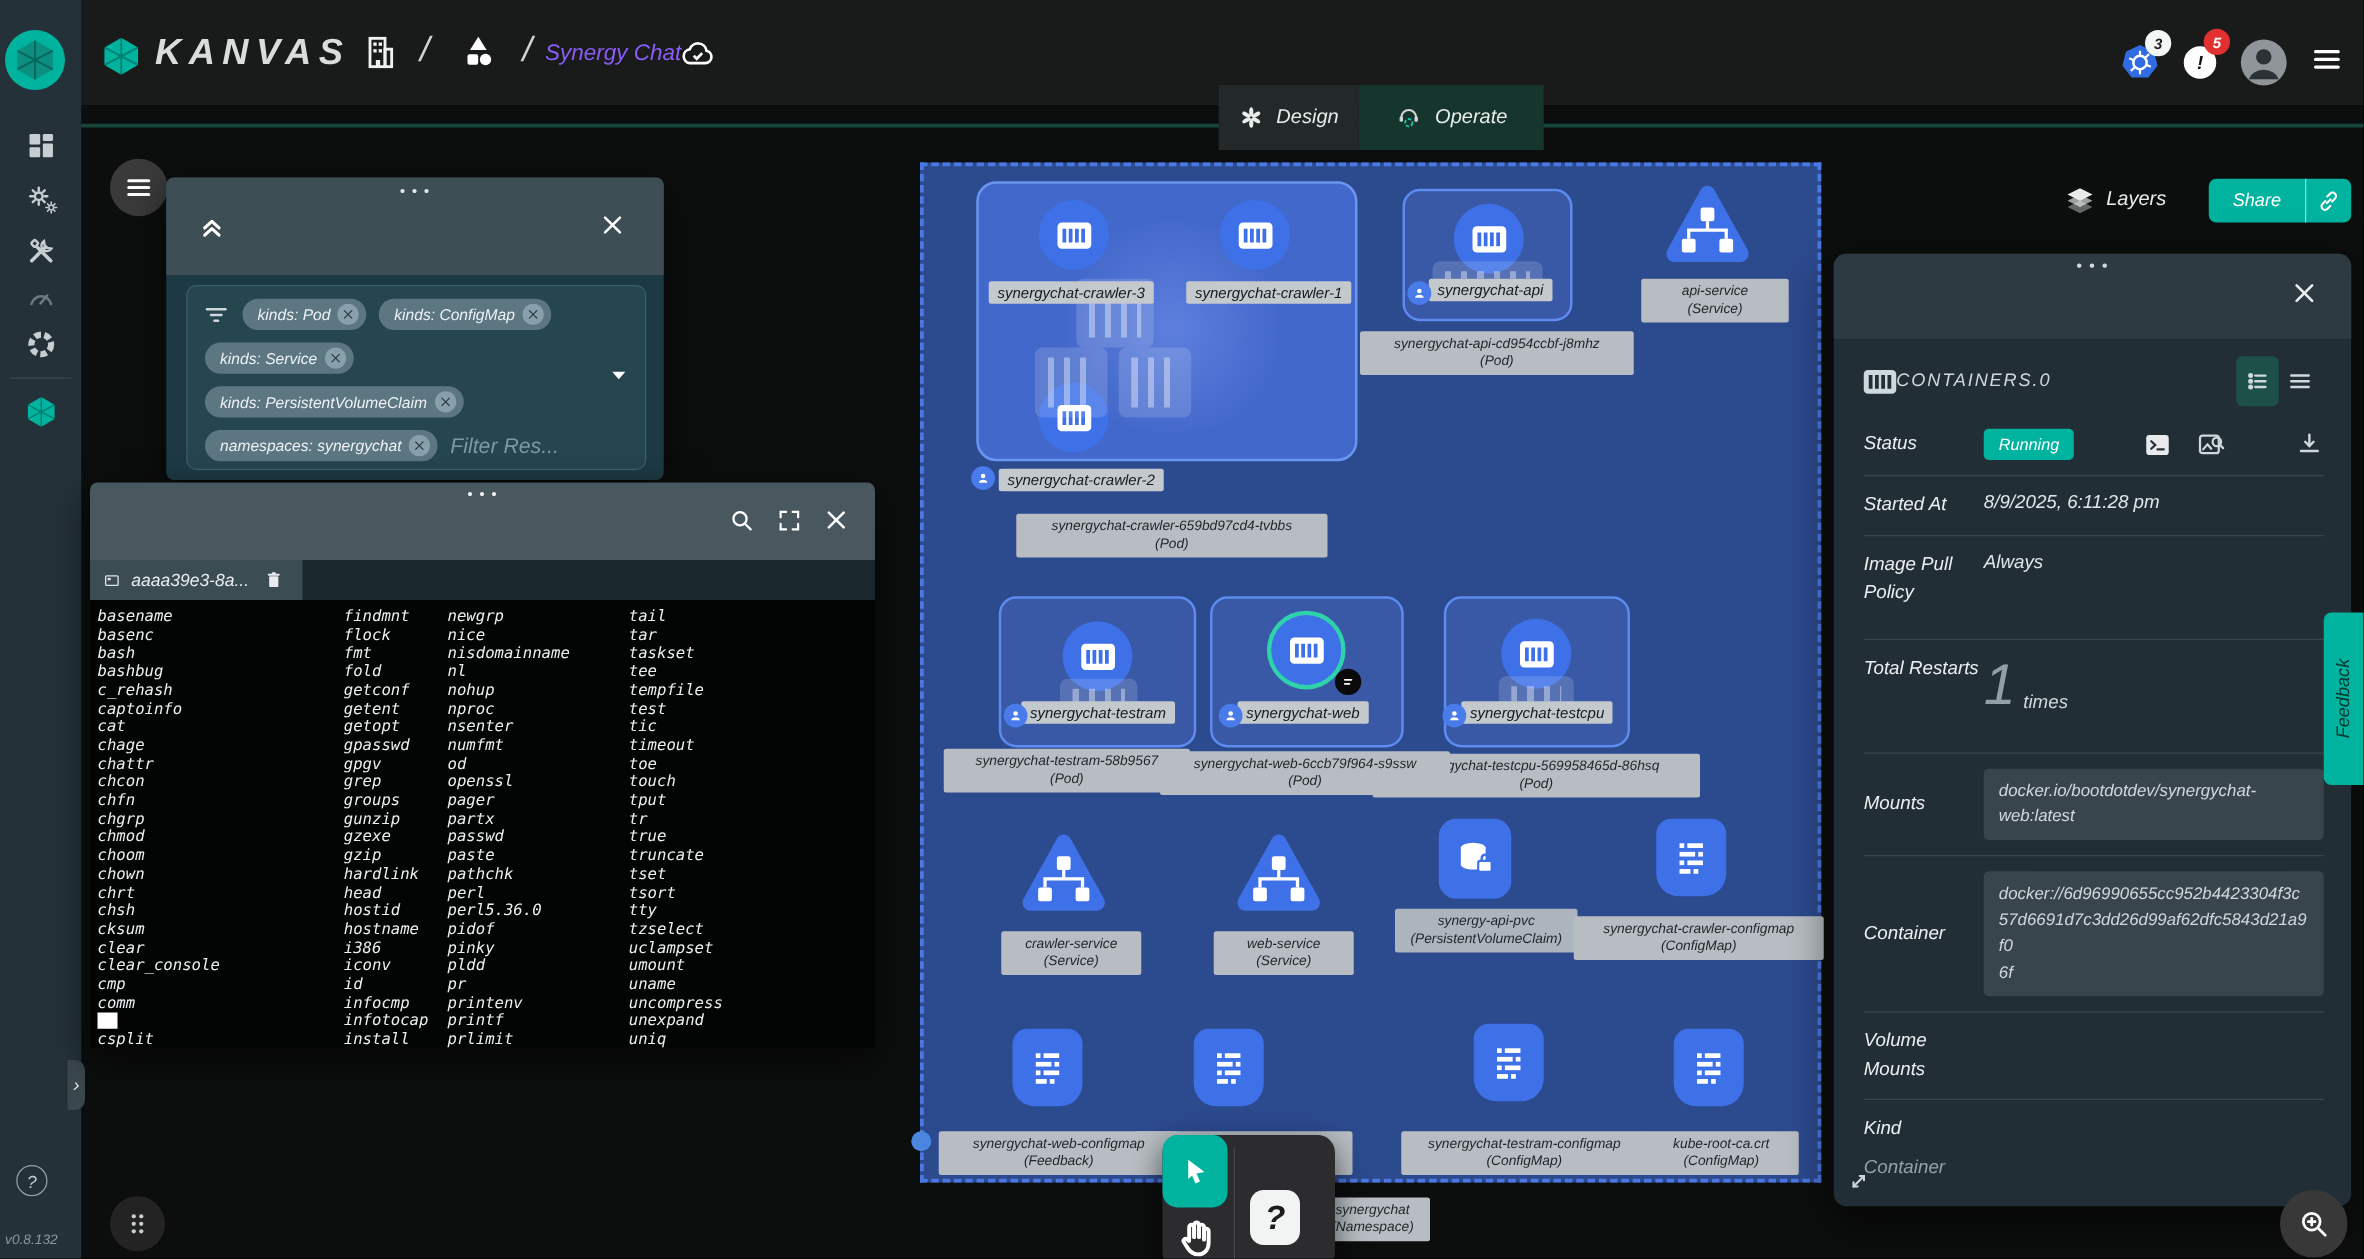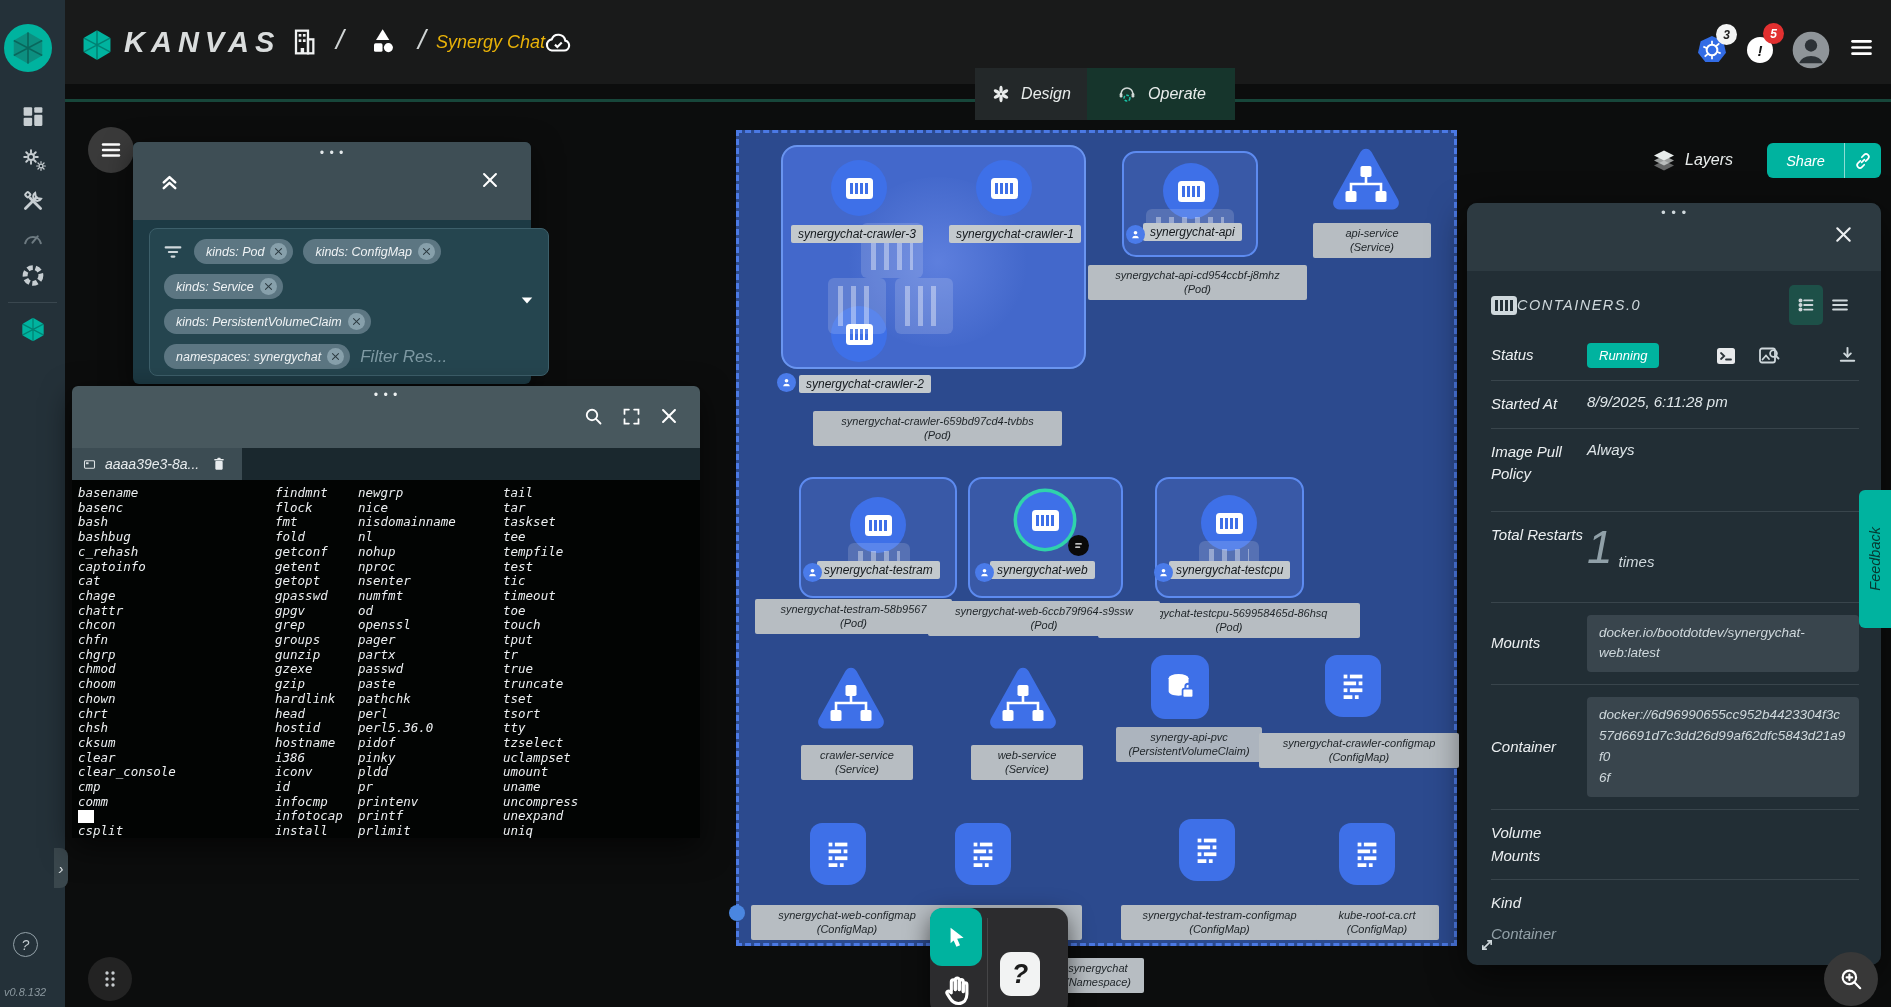--- a/index.html
+++ b/index.html
@@ -7,21 +7,21 @@
        font-family:"Liberation Sans",sans-serif;color:#e6e9ea;}
   .abs{position:absolute;box-sizing:border-box;font-style:italic;}
   svg{display:block;}
   .dots::before{content:"• • •";letter-spacing:1px;}
   .slash::before{content:"/";}
 
   
   .navbar{left:0;top:0;width:1891px;height:84px;background:#191a1a;z-index:40;}
   .brand-word{font-size:29px;font-weight:bold;letter-spacing:6px;color:#dadddd;}
   .crumb-sep{font-size:28px;font-weight:300;color:#cfd4d4;}
-  .proj-name{font-size:18px;color:#eab308;}
+  .proj-name{font-size:18px;color:#8b5cf6;}
   .nav-badge{position:absolute;border-radius:50%;display:flex;align-items:center;justify-content:center;
              font-size:12px;font-weight:bold;}
   .accent-line{left:65px;top:99px;width:1826px;height:3px;background:#17463a;z-index:41;}
 
   
   .tab{display:flex;align-items:center;gap:10px;justify-content:center;height:52px;font-size:16px;color:#e8eceb;}
   .tab-design{left:975px;top:68px;width:112px;background:#232829;z-index:42;}
   .tab-operate{left:1087px;top:68px;width:148px;background:#16352c;z-index:42;}
 
   
@@ -36,21 +36,21 @@
   .dots-btn{left:88px;top:957px;width:44px;height:44px;border-radius:50%;background:#232323;
             display:flex;align-items:center;justify-content:center;color:#c8cdd0;z-index:30;}
 
   
   .filter-btn{left:88px;top:127px;width:46px;height:46px;border-radius:50%;background:#3a3a3a;
               display:flex;align-items:center;justify-content:center;color:#fff;z-index:49;}
   .filter-panel{left:133px;top:142px;width:398px;height:242px;background:#1d3a44;border-radius:6px;
                 box-shadow:0 10px 30px rgba(0,0,0,.55);z-index:50;}
   .fp-header{position:absolute;left:0;top:0;width:100%;height:78px;background:#3e4e55;border-radius:6px 6px 0 0;}
   .fp-box{position:absolute;left:16px;top:86px;width:366px;height:146px;background:#25454f;
-          border:1px solid #3d5f6a;border-radius:8px;padding-left:32px;}
+          border:1px solid #3d5f6a;border-radius:8px;}
   .chip{display:inline-flex;align-items:center;gap:6px;background:#5c7682;color:#eef2f4;font-size:12.5px;
         border-radius:14px;padding:4px 6px 4px 12px;white-space:nowrap;}
   .chip-x{width:17px;height:17px;border-radius:50%;background:#87a0ab;color:#2c3a41;display:flex;
           align-items:center;justify-content:center;}
   .fp-row{position:absolute;display:flex;align-items:center;gap:10px;}
   .fp-placeholder{color:#7e99a3;font-size:17px;}
 
   
   .terminal{left:72px;top:386px;width:628px;height:452px;background:#020403;border-radius:6px 6px 0 0;
             box-shadow:0 10px 30px rgba(0,0,0,.6);z-index:51;}
@@ -902,21 +902,21 @@
         </svg>
       </div>
     <div class="cmicon" style="left:600px;top:690px">
         <svg width="30" height="33">
           <use href="#sym-cmap"></use>
         </svg>
       </div>
     <div class="glabel" style="left:169px;top:772px;width:162px;z-index:1">synergychat-api-configmap
 (ConfigMap)</div>
     <div class="glabel" style="left:12px;top:772px;width:180px;z-index:2">synergychat-web-configmap
-(ConfigMap)</div>
+(Feedback)</div>
     <div class="glabel" style="left:382px;top:772px;width:185px">synergychat-testram-configmap
 (ConfigMap)</div>
     <div class="glabel" style="left:576px;top:772px;width:112px">kube-root-ca.crt
 (ConfigMap)</div>
 
     <div class="blue-dot" style="left:-10px;top:772px"></div>
   </div>
 
   <div class="abs glabel ns-label" style="left:1052px;top:958px;width:92px">synergychat
 (Namespace)</div>

